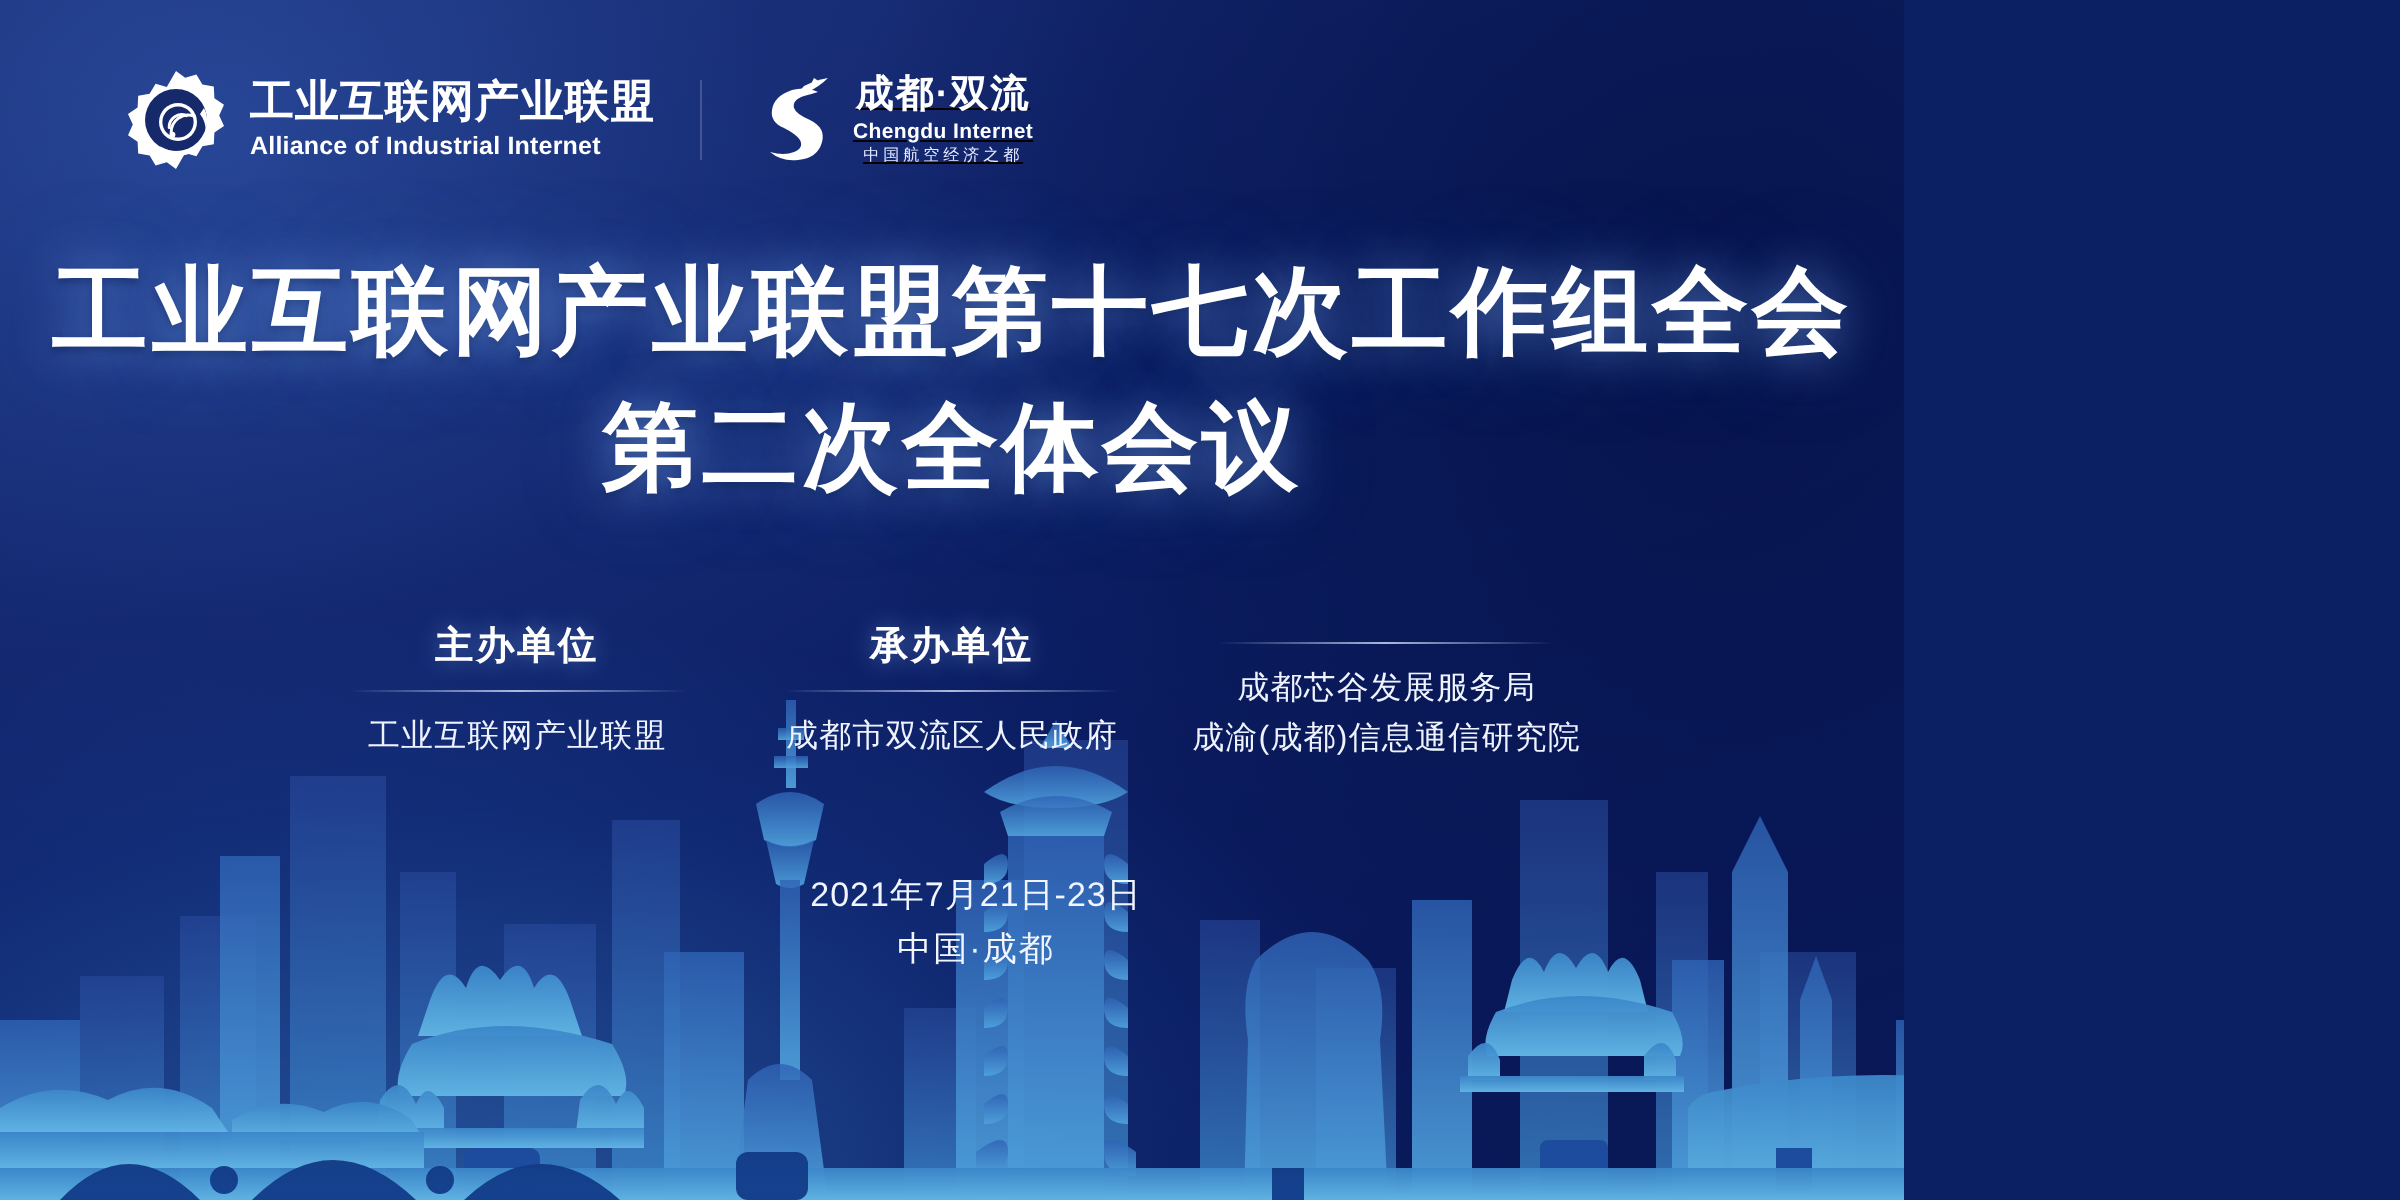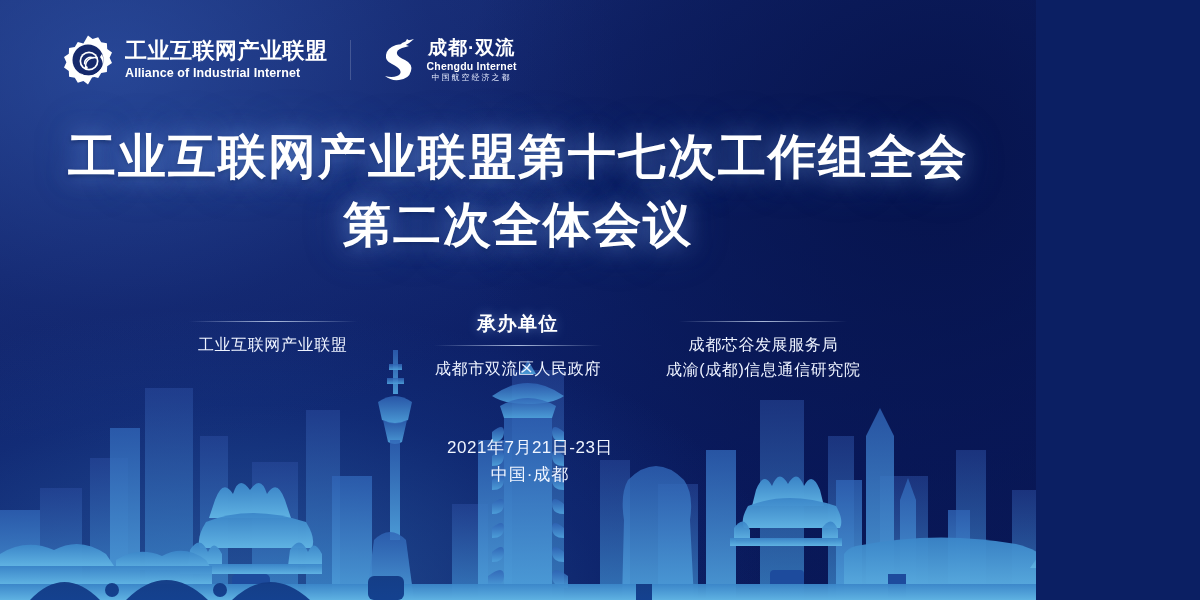--- a/index.html
+++ b/index.html
@@ -2,21 +2,21 @@
 <html lang="zh"><head>
 <meta charset="utf-8">
 <title>Conference Banner</title>
 <style>
   html,body{margin:0;padding:0;}
   body{
     width:1200px;height:600px;overflow:hidden;
     font-family:"Liberation Sans","DejaVu Sans",sans-serif;
     background:#0b1f63;
   }
-  #stage{position:relative;width:1036px;height:600px;overflow:hidden;}
+  #stage{position:relative;width:952px;height:600px;overflow:hidden;}
 
   
   .bg-base{position:absolute;inset:0;
     background:linear-gradient(160deg,#1a2f77 0%,#13266e 28%,#0d2067 55%,#0a1a5e 80%,#091856 100%);}
   .bg-glowleft{position:absolute;left:-10%;top:-10%;width:70%;height:85%;
     background:radial-gradient(ellipse at 30% 25%,rgba(52,92,178,.55) 0%,rgba(32,62,140,.20) 45%,rgba(0,0,0,0) 70%);}
   .bg-glowbottom{position:absolute;left:-5%;bottom:-12%;width:80%;height:60%;
     background:radial-gradient(ellipse at 35% 80%,rgba(58,128,200,.55) 0%,rgba(30,80,165,.22) 48%,rgba(0,0,0,0) 72%);}
   .bg-darkright{position:absolute;right:-5%;top:-10%;width:60%;height:120%;
     background:radial-gradient(ellipse at 75% 30%,rgba(5,17,72,.85) 0%,rgba(6,20,78,.45) 45%,rgba(0,0,0,0) 72%);}
@@ -28,21 +28,21 @@
   
   .logos{position:absolute;left:62px;top:34px;display:flex;align-items:center;gap:22px;}
   .logo-aii{display:flex;align-items:center;gap:11px;}
   .aii-mark{width:52px;height:52px;flex:0 0 52px;}
   .aii-txt{display:flex;flex-direction:column;line-height:1;}
   .aii-cn{font-size:22px;font-weight:bold;color:#fff;letter-spacing:.5px;white-space:nowrap;}
   .aii-en{font-size:12.5px;font-weight:bold;color:#fff;letter-spacing:.1px;margin-top:5px;white-space:nowrap;}
   .logo-div{width:1px;height:40px;background:rgba(255,255,255,.18);}
   .logo-csl{display:flex;align-items:center;gap:8px;}
   .csl-mark{width:46px;height:46px;flex:0 0 46px;}
-  .csl-txt{display:flex;flex-direction:column;line-height:1;align-items:center;}
+  .csl-txt{display:flex;flex-direction:column;line-height:1;align-items:center;text-decoration:underline;}
   .csl-cn{font-size:19px;font-weight:bold;color:#fff;letter-spacing:1px;white-space:nowrap;}
   .csl-en{font-size:10.5px;font-weight:bold;color:#fff;margin-top:4px;letter-spacing:.2px;white-space:nowrap;}
   .csl-sub{font-size:8px;color:#e6ecff;margin-top:3px;letter-spacing:2px;white-space:nowrap;}
 
   
   .title-wrap{position:absolute;left:0;right:0;top:128px;text-align:center;}
   .title-l1,.title-l2{
     color:#fff;font-weight:bold;letter-spacing:2px;white-space:nowrap;
     text-shadow:0 0 22px rgba(140,185,255,.55),0 0 46px rgba(90,150,240,.35),0 2px 4px rgba(0,20,70,.6);
   }
@@ -256,20 +256,21 @@
   </div>
 
   <div class="title-wrap">
     <div class="title-l1">工业互联网产业联盟第十七次工作组全会</div>
     <div class="title-l2">第二次全体会议</div>
   </div>
 
   <div class="orgs">
 
     <div class="org-col">
+      <div class="org-head">主办单位</div>
       <div class="org-rule"></div>
       <div class="org-name">工业互联网产业联盟</div>
     </div>
 
     <div class="org-col">
       <div class="org-head">承办单位</div>
       <div class="org-rule"></div>
       <div class="org-name">成都市双流区人民政府</div>
     </div>
 

